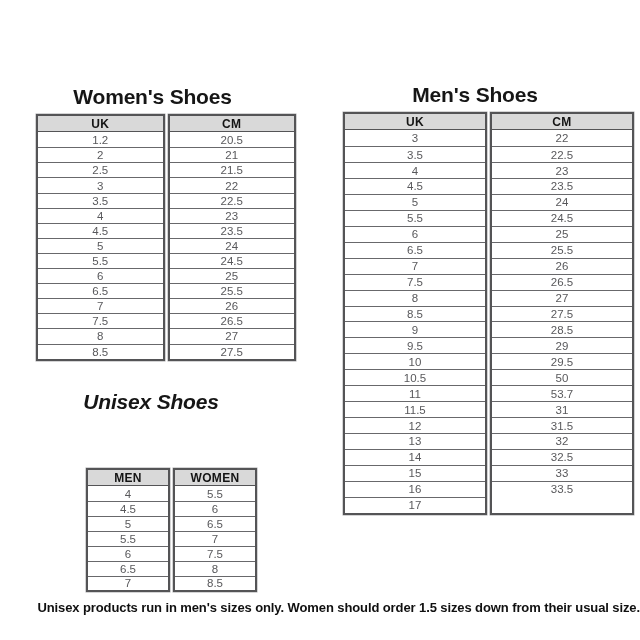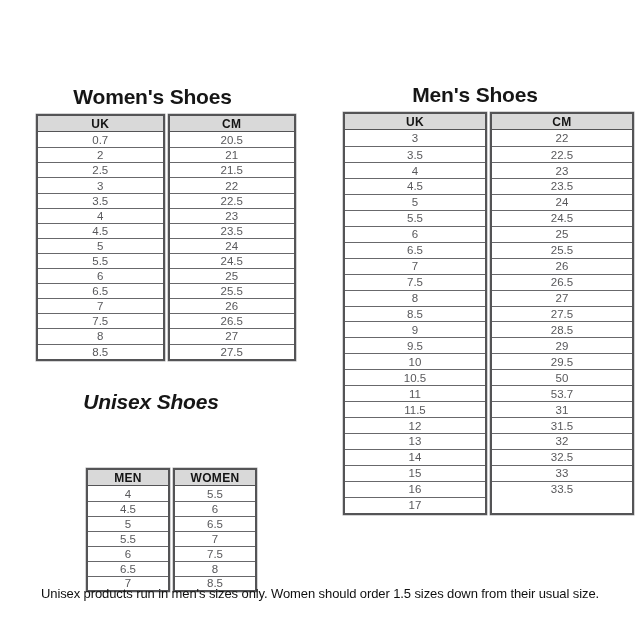--- a/index.html
+++ b/index.html
@@ -53,38 +53,38 @@
   .dcell {
     height: var(--cellH);
     display: flex; align-items: center; justify-content: center;
     font-size: 11.5px;
     color: #58585b;
   }
   .dcell + .dcell { border-top: 1.5px solid #68686b; }
 
   .footer-note {
     position: absolute;
-    left: 0; top: 586px; width: 640px;
-    text-align: center;
+    left: 0; top: 600px; width: 640px;
+    text-align: right;
     font-size: 13px;
-    font-weight: 400;
+    font-weight: 700;
     color: #101010;
     letter-spacing: -0.1px;
   }
 </style>
 </head>
 <body>
 
 <div class="page">
 
   <div class="section-title" id="womens-title">Women's Shoes</div>
   <div class="size-table" id="womens-table">
       <div class="tcol">
         <div class="hcell">UK</div>
-        <div class="dcell">0.7</div>
+        <div class="dcell">1.2</div>
         <div class="dcell">2</div>
         <div class="dcell">2.5</div>
         <div class="dcell">3</div>
         <div class="dcell">3.5</div>
         <div class="dcell">4</div>
         <div class="dcell">4.5</div>
         <div class="dcell">5</div>
         <div class="dcell">5.5</div>
         <div class="dcell">6</div>
         <div class="dcell">6.5</div>

